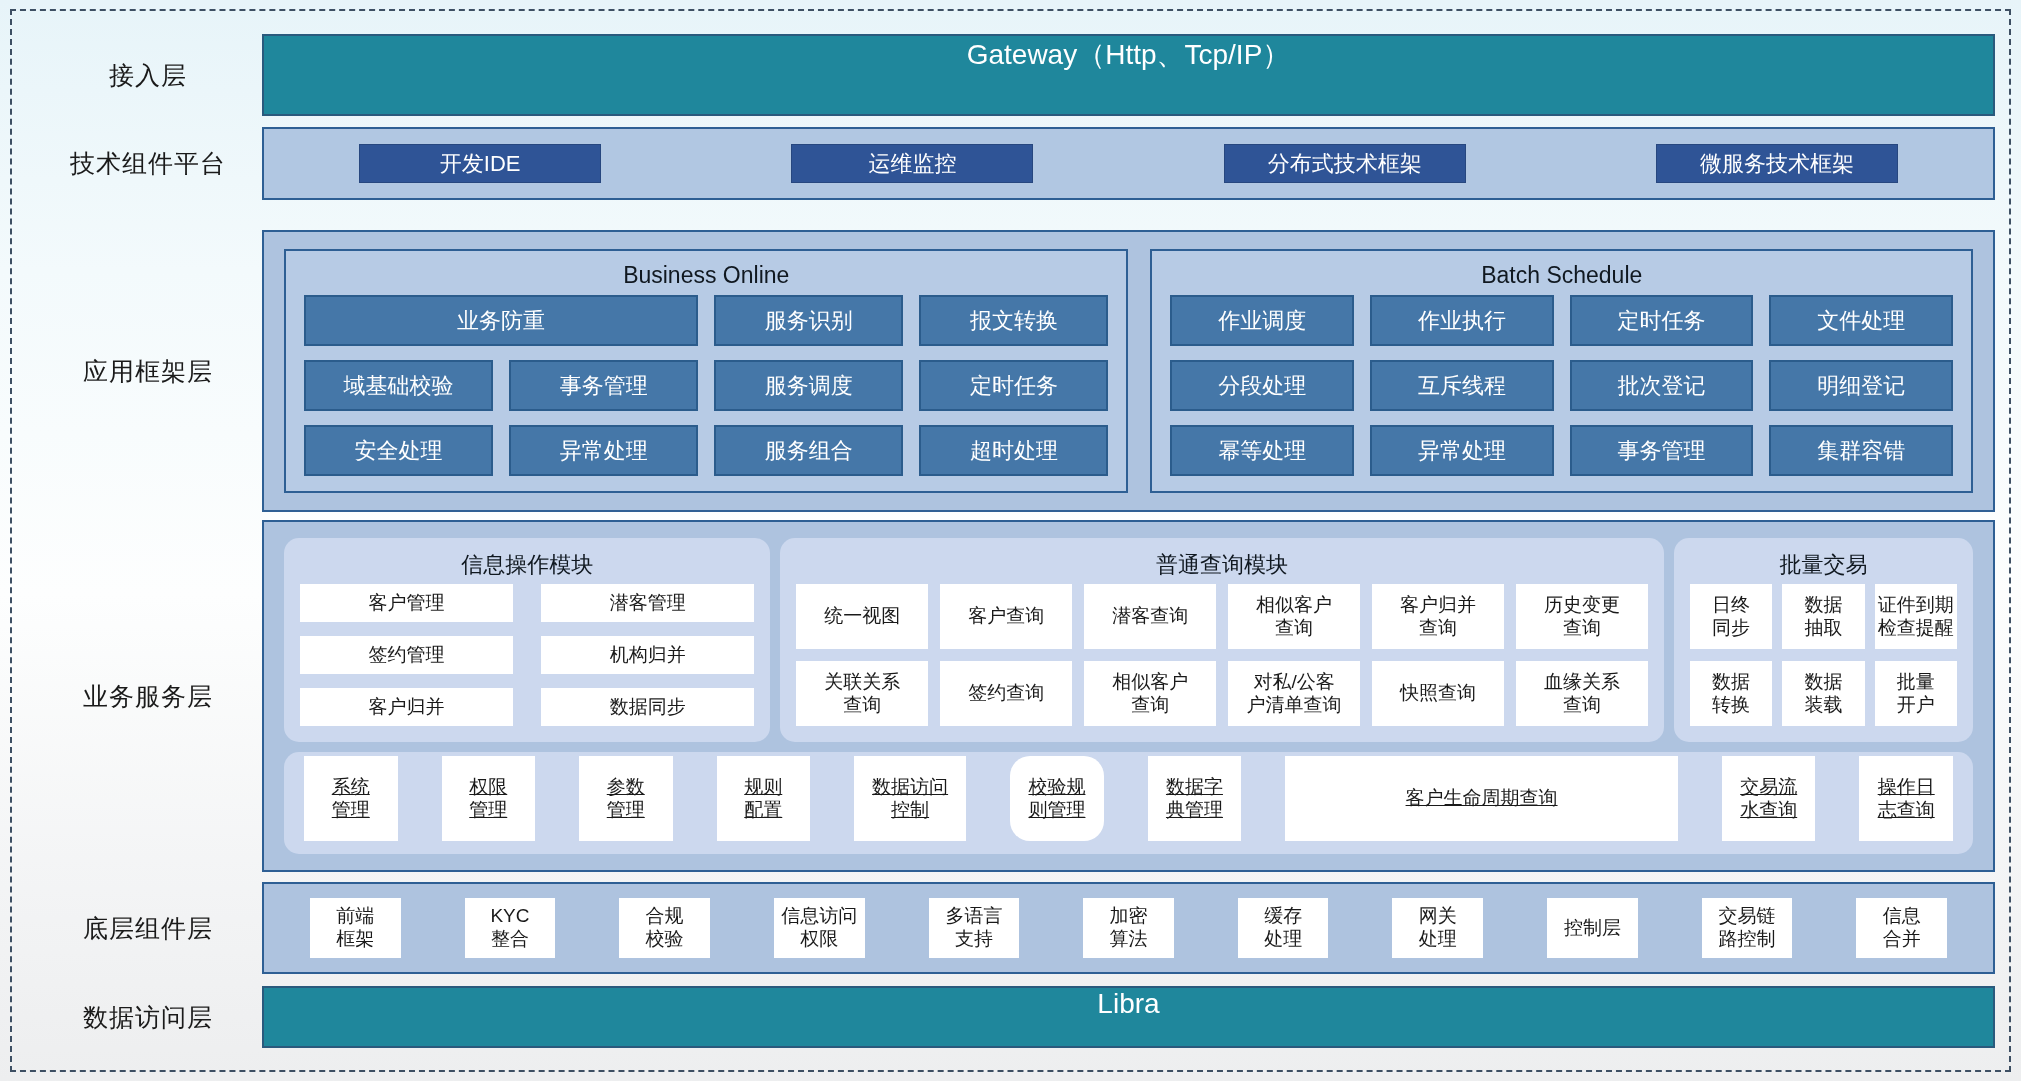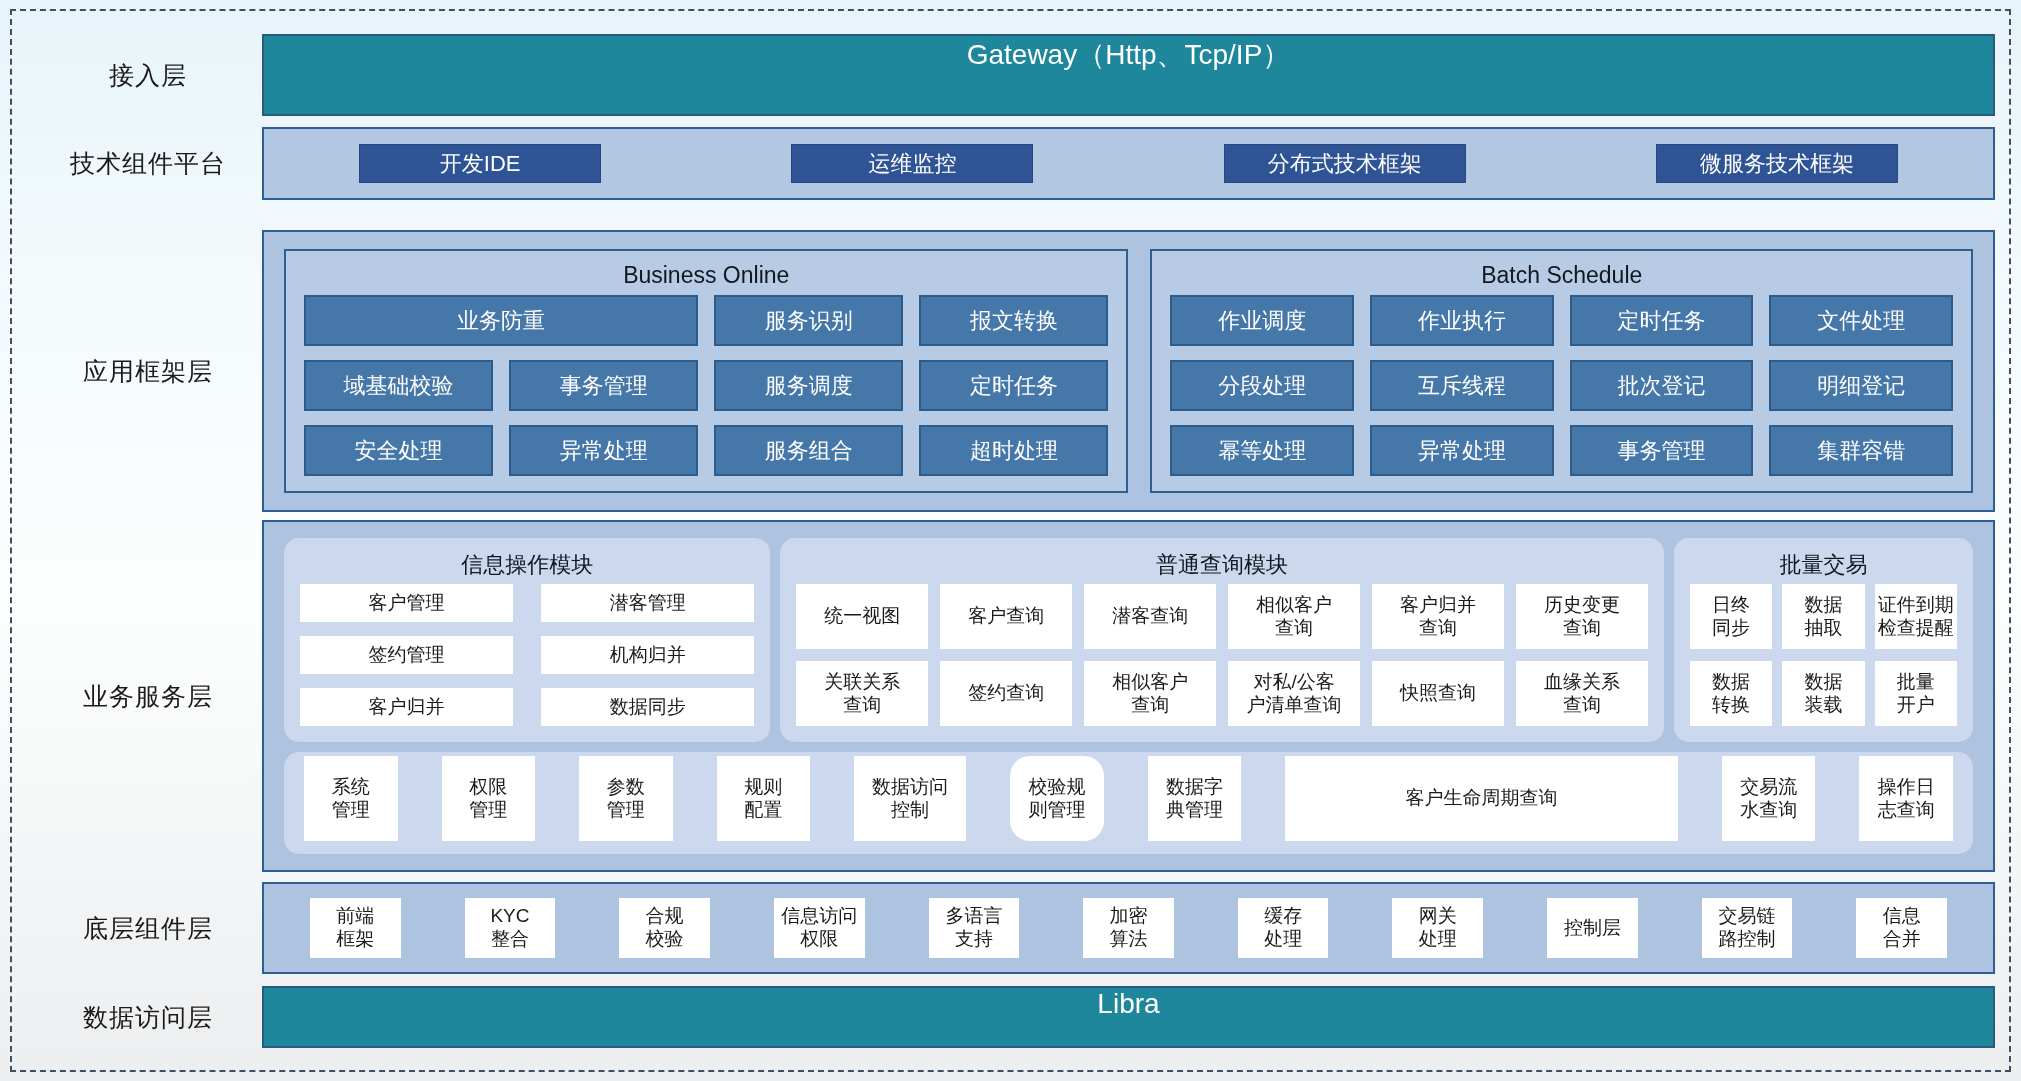--- a/index.html
+++ b/index.html
@@ -62,21 +62,21 @@
   .m-info .module-grid{grid-template-columns:repeat(2,1fr);gap:14px 28px;}
   .m-query{flex:896;}
   .m-query .module-grid{grid-template-columns:repeat(6,1fr);gap:12px 12px;}
   .m-batch{flex:281;}
   .m-batch .module-grid{grid-template-columns:repeat(3,1fr);gap:12px 10px;}
   .white-cell{background:var(--cell-fill);display:flex;align-items:center;justify-content:center;
     text-align:center;font-size:19px;line-height:1.2;color:var(--text-dark);white-space:pre-line;}
   .admin-panel{flex:1;background:var(--module-fill);border-radius:15px;display:flex;flex-direction:column;
     padding:4px 20px 13px;}
   .admin-title{height:32px;display:flex;align-items:center;justify-content:center;font-size:22px;color:#101820;}
-  .admin-row{flex:1;display:flex;gap:44px;}
+  .admin-row{flex:1;display:flex;gap:44px;text-decoration:underline;}
   .admin-row .white-cell{flex:1 1 0%;}
 
   .base-container{height:100%;background:var(--container-fill);border:2px solid var(--container-border);
     display:flex;gap:64px;padding:14px 46px;}
   .base-container .white-cell{flex:1 1 0%;}
 </style>
 </head>
 <body>
 
 <div class="rows">

